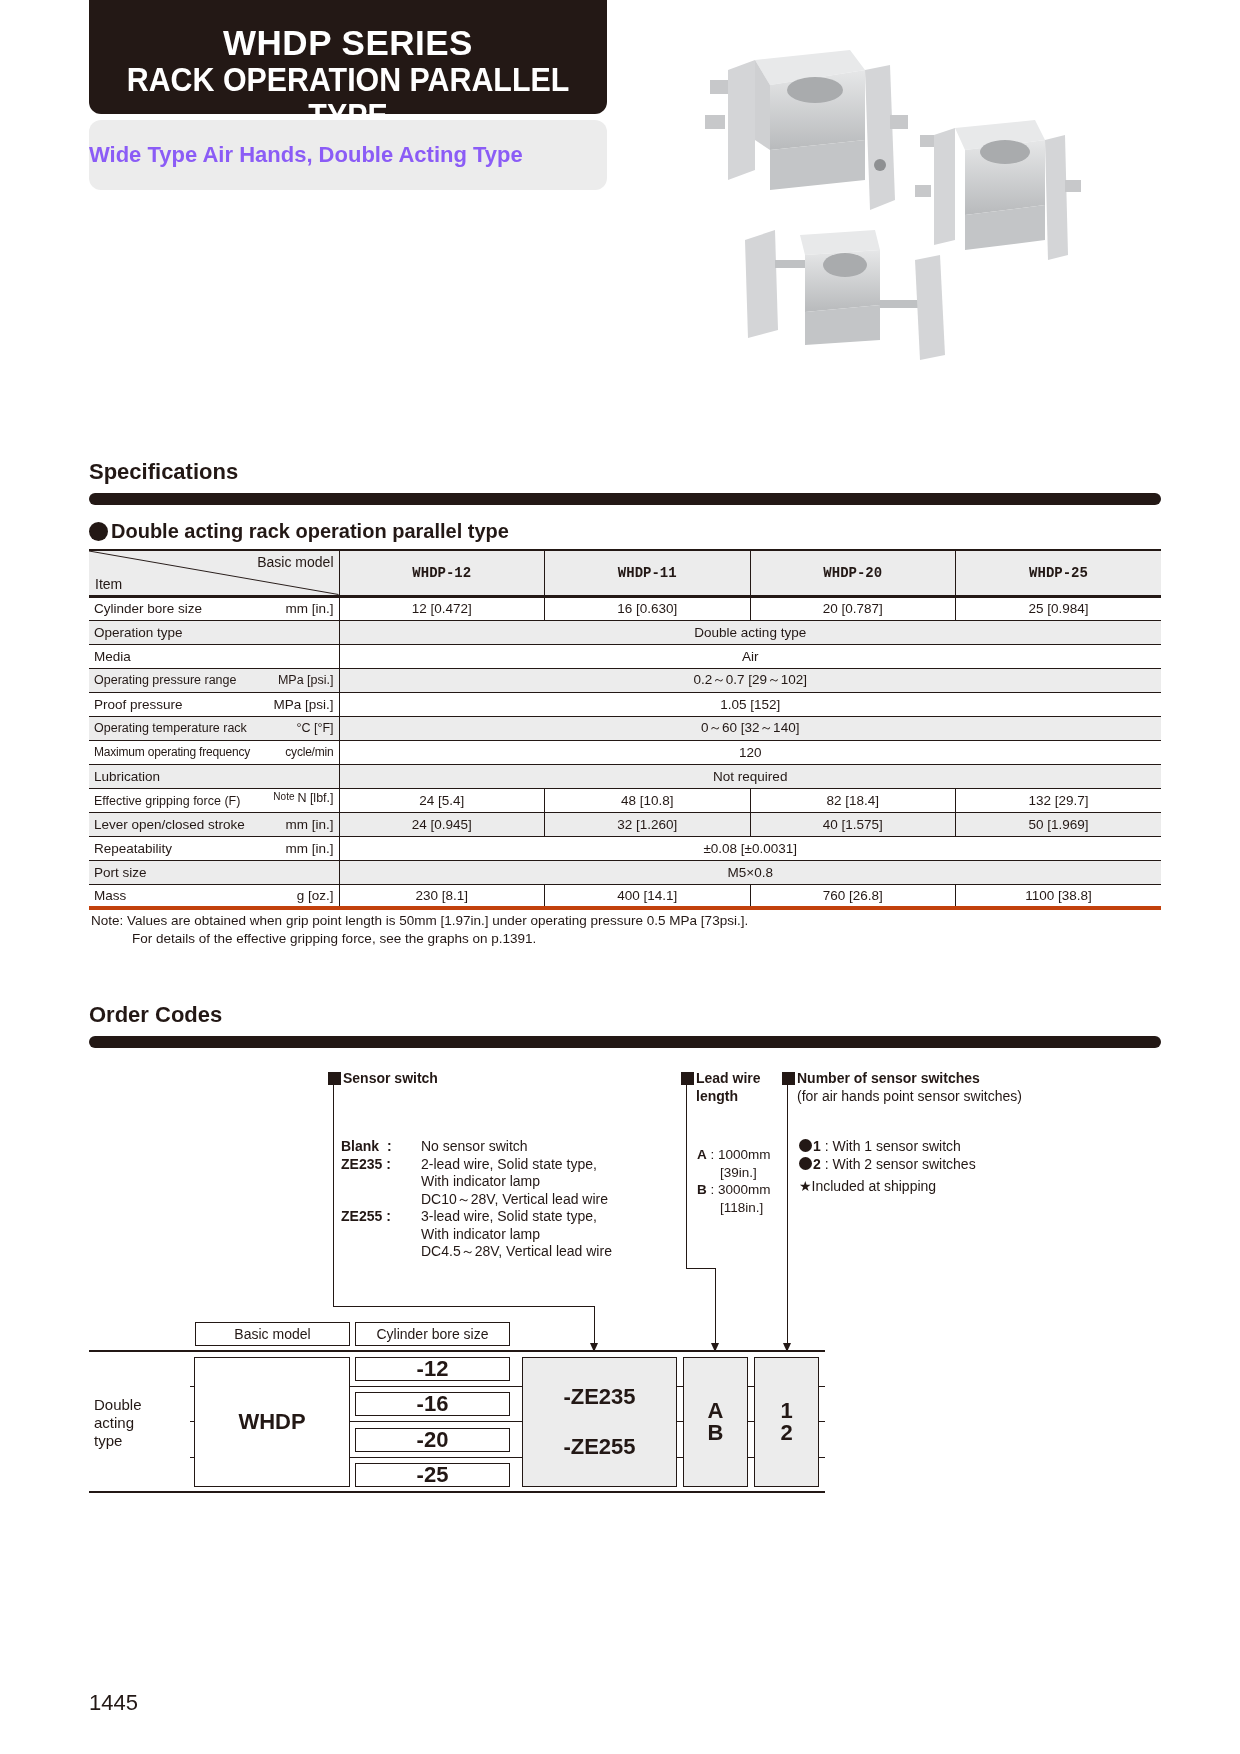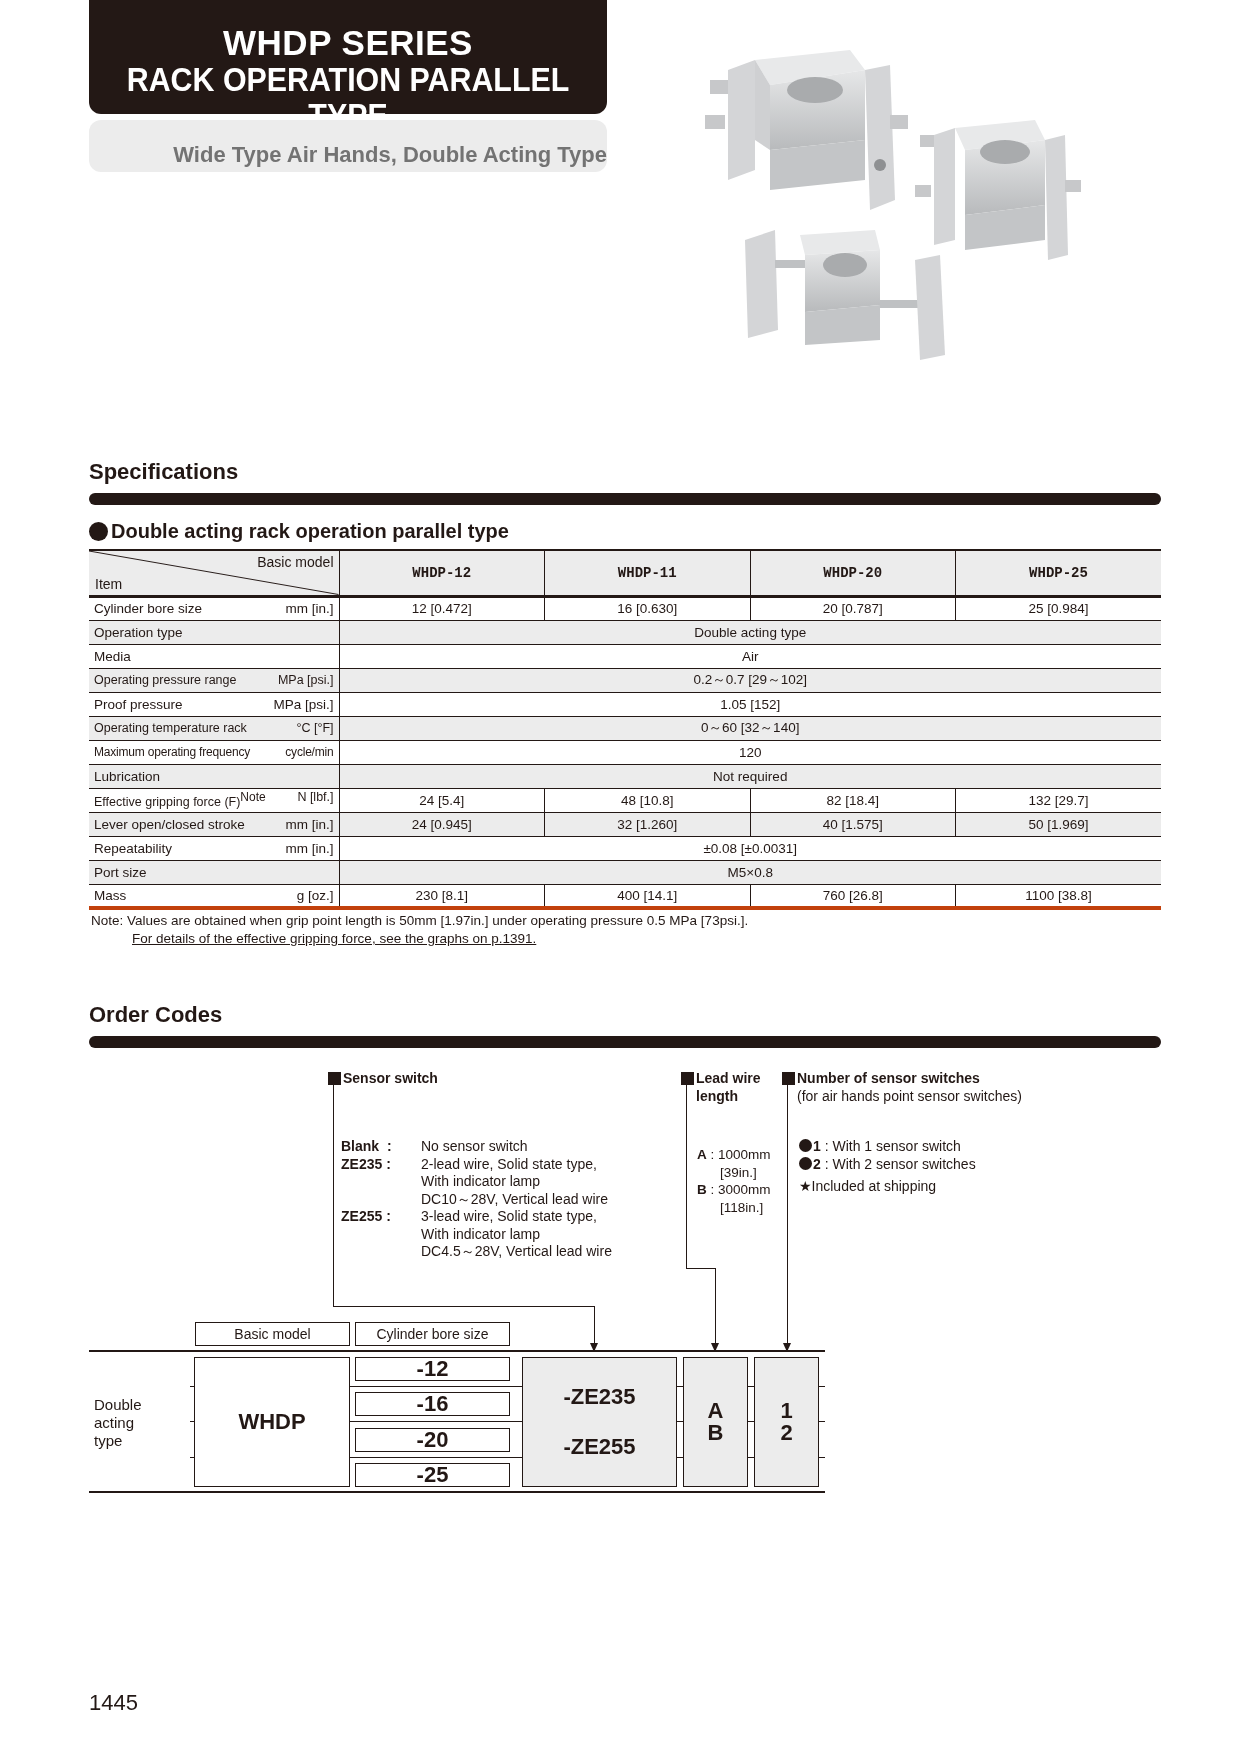--- a/index.html
+++ b/index.html
@@ -2,21 +2,21 @@
 <html><head>
 <meta charset="utf-8">
 <style>
   * { box-sizing: border-box; margin: 0; padding: 0; }
   html, body { width: 1240px; height: 1754px; background: #ffffff; }
   body { position: relative; font-family: "Liberation Sans", sans-serif; color: #231815; overflow: hidden; }
 
   .title-box { position: absolute; left: 89px; top: 0; width: 518px; height: 114px; background: #231815; border-radius: 0 0 12px 12px; color: #fff; text-align: center; }
   .title-box .l1 { display: block; font-size: 35px; font-weight: bold; margin-top: 24px; line-height: 38px; letter-spacing: 0.5px; }
   .title-box .l2 { display: block; font-size: 33px; font-weight: bold; line-height: 36px; transform: scaleX(0.92); }
-  .subtitle-box { position: absolute; left: 89px; top: 120px; width: 518px; height: 52px; background: #ececec; border-radius: 12px; text-align: right; line-height: 70px; font-size: 22px; font-weight: bold; color: #737373; }
+  .subtitle-box { position: absolute; left: 89px; top: 120px; width: 518px; height: 70px; background: #ececec; border-radius: 12px; text-align: left; line-height: 70px; font-size: 22px; font-weight: bold; color: #8b5cf6; }
 
   .photo { position: absolute; left: 700px; top: 40px; width: 400px; height: 320px; }
 
   .section-h { position: absolute; left: 89px; font-size: 22px; font-weight: bold; }
   .section-bar { position: absolute; left: 89px; width: 1072px; height: 12px; background: #231815; border-radius: 6px; }
 
   .sub-h { position: absolute; left: 89px; top: 520px; font-size: 20px; font-weight: bold; display: flex; align-items: center; }
   .sub-h .dot { width: 19px; height: 19px; border-radius: 50%; background: #231815; margin-right: 3px; display: inline-block; }
 
   table.spec { position: absolute; left: 89px; top: 549px; width: 1072px; border-collapse: collapse; font-size: 13.5px; table-layout: fixed; }
@@ -28,24 +28,24 @@
   .corner .it { position: absolute; left: 6px; bottom: 3px; font-size: 14px; }
   .corner svg { position: absolute; left: 0; top: 0; width: 100%; height: 100%; }
   table.spec td.label { border-right: 1px solid #231815; }
   .label-inner { display: flex; justify-content: space-between; white-space: nowrap; }
   .label-inner.small { font-size: 12.5px; }
   .label-inner.tiny { font-size: 12px; letter-spacing: -0.2px; }
   table.spec td.val { text-align: center; }
   table.spec td.val + td.val { border-left: 1px solid #231815; }
   table.spec tr.grey td { background: #ececec; }
   table.spec tr.last td { border-bottom: 4px solid #c2410c; }
-  sup { font-size: 12px; }
+  sup { font-size: 10px; margin-left: 33px; }
 
   .note { position: absolute; left: 91px; top: 912px; font-size: 13.5px; line-height: 18px; }
-  .note .n2 { padding-left: 41px; text-decoration: underline; }
+  .note .n2 { padding-left: 41px; }
 
   .oc { position: absolute; font-size: 14px; line-height: 17.5px; }
   .oc .hd { font-weight: bold; display: flex; align-items: flex-start; }
   .oc .sq { width: 13px; height: 13px; background: #231815; display: inline-block; margin-right: 2px; margin-top: 2px; flex-shrink: 0; }
   .oc b { font-weight: bold; }
   .sw-row { display: flex; }
   .sw-row .k { width: 80px; font-weight: bold; flex-shrink: 0; }
   .bul { display: inline-block; width: 13px; height: 13px; border-radius: 50%; background: #231815; vertical-align: -1px; margin-right: 1px; }
 
   .line { position: absolute; background: #231815; }

